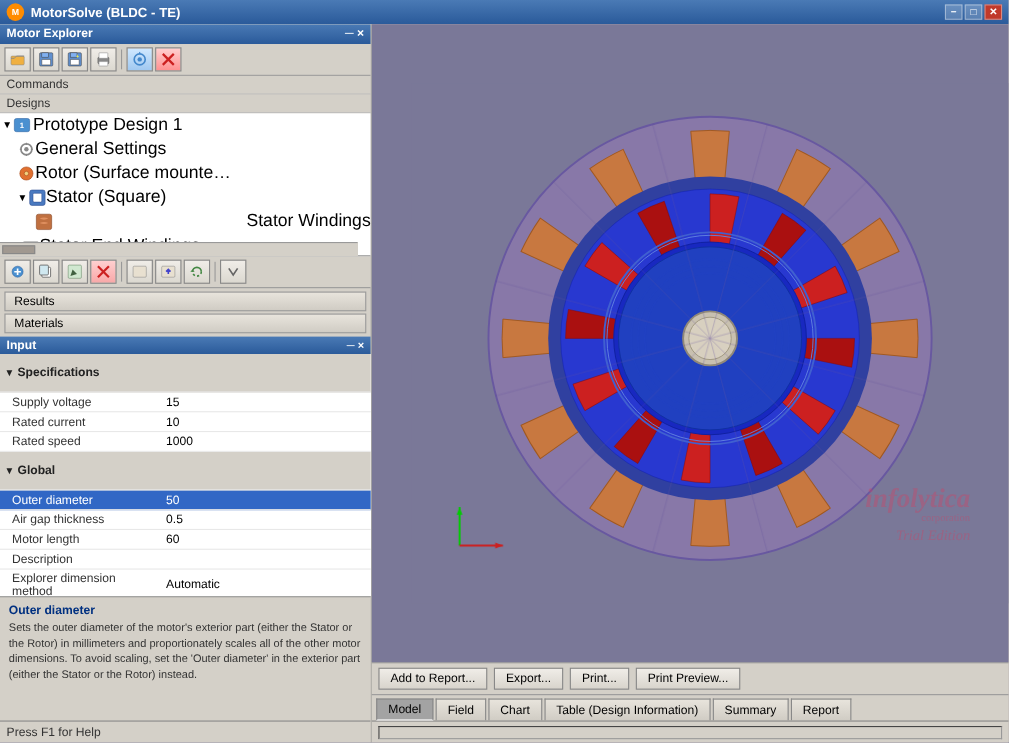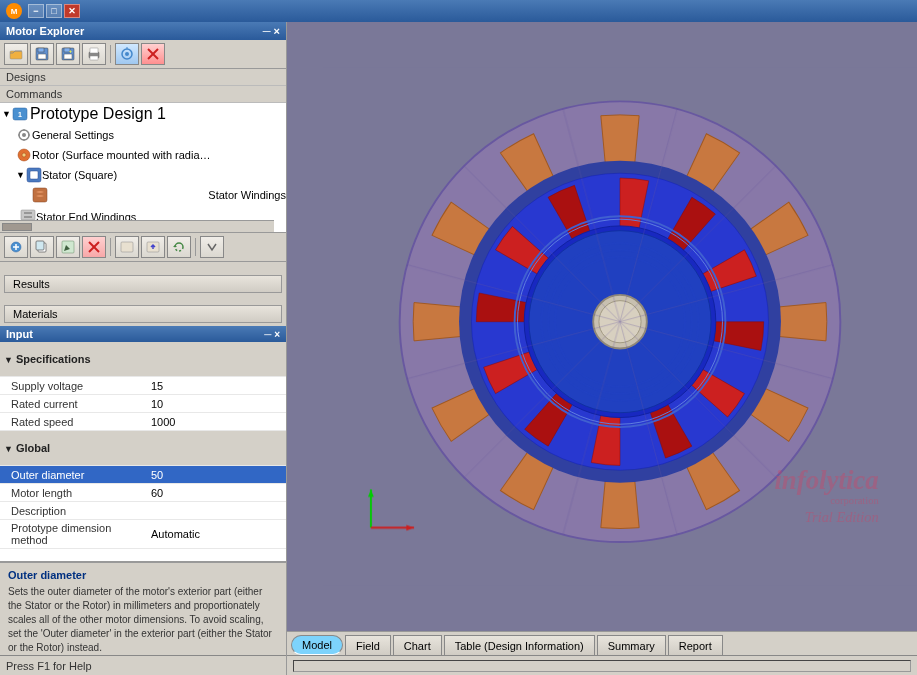--- a/index.html
+++ b/index.html
@@ -32,21 +32,21 @@
     #titlebar .win-btn.close { background: #c0392b; }
 
     
     #main-layout {
       display: flex;
       height: calc(675px - 22px);
     }
 
     
     #left-panel {
-      width: 287px;
+      width: 338px;
       background: #d4d0c8;
       border-right: 1px solid #999;
       display: flex;
       flex-direction: column;
       overflow: hidden;
     }
 
     
     .panel-header {
       background: linear-gradient(to bottom, #4a7ab5, #2a5a9a);
@@ -96,40 +96,39 @@
     .tree-scroll {
       width: 100%; height: 100%; overflow-y: auto; overflow-x: hidden;
     }
     .tree-item {
       padding: 2px 0px;
       display: flex;
       align-items: center;
       cursor: pointer;
       white-space: nowrap;
     }
-    .tree-item .label { font-size: 11px; }
+    .tree-item .label { font-size: 16px; }
 
     
     .toolbar2 {
       background: #d4d0c8;
       padding: 3px 4px;
       display: flex;
       gap: 2px;
       border-bottom: 1px solid #999;
     }
 
     
     .section-btn {
       background: linear-gradient(to bottom, #e8e4dc, #d0ccc4);
       border: 1px solid #999;
       padding: 2px 8px;
       font-size: 11px;
       cursor: pointer;
       text-align: left;
-      margin-top: 10px;
     }
     .section-btns { padding: 3px 4px; display: flex; flex-direction: column; gap: 2px; }
 
     
     .input-header {
       background: linear-gradient(to bottom, #4a7ab5, #2a5a9a);
       color: white;
       font-size: 11px;
       font-weight: bold;
       padding: 2px 6px;
@@ -239,24 +238,23 @@
       border-bottom: none;
       padding: 2px 10px;
       font-size: 11px;
       cursor: pointer;
       margin-right: 2px;
       height: 20px;
       display: flex;
       align-items: center;
     }
     .tab.active {
-      background: #7dd3fc;
+      background: #a3a3a3;
       border-bottom: 1px solid white;
       z-index: 1;
-      border-radius: 10px;
     }
 
     
     .right-status {
       background: #d4d0c8;
       border-top: 1px solid #888;
       padding: 2px 6px;
       font-size: 11px;
       color: #333;
       height: 20px;
@@ -267,20 +265,21 @@
     
     ::-webkit-scrollbar { width: 12px; height: 12px; }
     ::-webkit-scrollbar-track { background: #d4d0c8; }
     ::-webkit-scrollbar-thumb { background: #a09890; border: 1px solid #888; }
   </style>
 </head>
 <body>
 
 <div id="titlebar">
   <div class="app-icon">M</div>
+  <span class="title-text">MotorSolve (BLDC - TE)</span>
   <div class="win-buttons">
     <div class="win-btn">−</div>
     <div class="win-btn">□</div>
     <div class="win-btn close">✕</div>
   </div>
 </div>
 
 <div id="main-layout">
 
   <div id="left-panel">
@@ -331,25 +330,25 @@
       </button>
       <button class="toolbar-btn" title="Close" style="background: linear-gradient(to bottom, #ffd0d0, #ff9090);">
         <svg width="14" height="14" viewBox="0 0 14 14">
             <line x1="2" y1="2" x2="12" y2="12" stroke="#cc2020" stroke-width="2"></line>
             <line x1="12" y1="2" x2="2" y2="12" stroke="#cc2020" stroke-width="2"></line>
           </svg>
       </button>
     </div>
 
     <div class="section-label">
+      <span>Commands</span>
+    </div>
+
+    <div class="section-label">
       <span>Designs</span>
-    </div>
-
-    <div class="section-label">
-      <span>Commands</span>
     </div>
 
     <div class="tree-container">
       <div class="tree-scroll">
 
         <div class="tree-item" style="padding-left: 2px;">
           <span style="font-size:9px; margin-right:1px;">▼</span>
           <svg width="16" height="16" viewBox="0 0 16 16">
               <rect x="1" y="2" width="14" height="12" rx="2" fill="#4a90d0" stroke="#2a60a0" stroke-width="0.5"></rect>
               <text x="8" y="11" text-anchor="middle" font-size="7" fill="white" font-weight="bold">1</text>
@@ -499,29 +498,33 @@
           </tr>
 
           <tr class="group-header">
             <td colspan="2"><span style="font-size:9px; margin-right:3px;">▼</span><span>Global</span></td>
           </tr>
           <tr class="highlighted">
             <td class="prop-name">Outer diameter</td>
             <td class="prop-value">50</td>
           </tr>
           <tr>
+            <td class="prop-name">Air gap thickness</td>
+            <td class="prop-value">0.5</td>
+          </tr>
+          <tr>
             <td class="prop-name">Motor length</td>
             <td class="prop-value">60</td>
           </tr>
           <tr>
             <td class="prop-name">Description</td>
             <td class="prop-value"></td>
           </tr>
           <tr>
-            <td class="prop-name">Prototype dimension method</td>
+            <td class="prop-name">Explorer dimension method</td>
             <td class="prop-value">Automatic</td>
           </tr>
         </tbody>
       </table>
     </div>
 
     <div class="description-box">
       <div class="desc-title">Outer diameter</div>
       <div class="desc-text">Sets the outer diameter of the motor's exterior part (either the Stator or the Rotor) in millimeters and proportionately scales all of the other motor dimensions. To avoid scaling, set the 'Outer diameter' in the exterior part (either the Stator or the Rotor) instead.</div>
     </div>
@@ -617,20 +620,26 @@
           <line x1="0" y1="0" x2="45" y2="0" stroke="#cc2020" stroke-width="2"></line>
           <polygon points="45,0 37,-3 37,3" fill="#cc2020"></polygon>
         </g>
 
         <text x="580" y="440" text-anchor="end" font-family="serif" font-size="28" fill="#cc4466" opacity="0.4" font-style="italic" font-weight="bold">infolytica</text>
         <text x="580" y="455" text-anchor="end" font-family="serif" font-size="11" fill="#cc4466" opacity="0.4">corporation</text>
         <text x="580" y="474" text-anchor="end" font-family="serif" font-size="15" fill="#cc4466" opacity="0.4" font-style="italic">Trial Edition</text>
       </svg>
     </div>
 
+    <div class="bottom-buttons">
+      <button class="action-btn">Add to Report...</button>
+      <button class="action-btn">Export...</button>
+      <button class="action-btn">Print...</button>
+      <button class="action-btn">Print Preview...</button>
+    </div>
 
     <div class="tabs-bar">
       <div class="tab active">
         <span>Model</span>
       </div>
       <div class="tab">
         <span>Field</span>
       </div>
       <div class="tab">
         <span>Chart</span>

